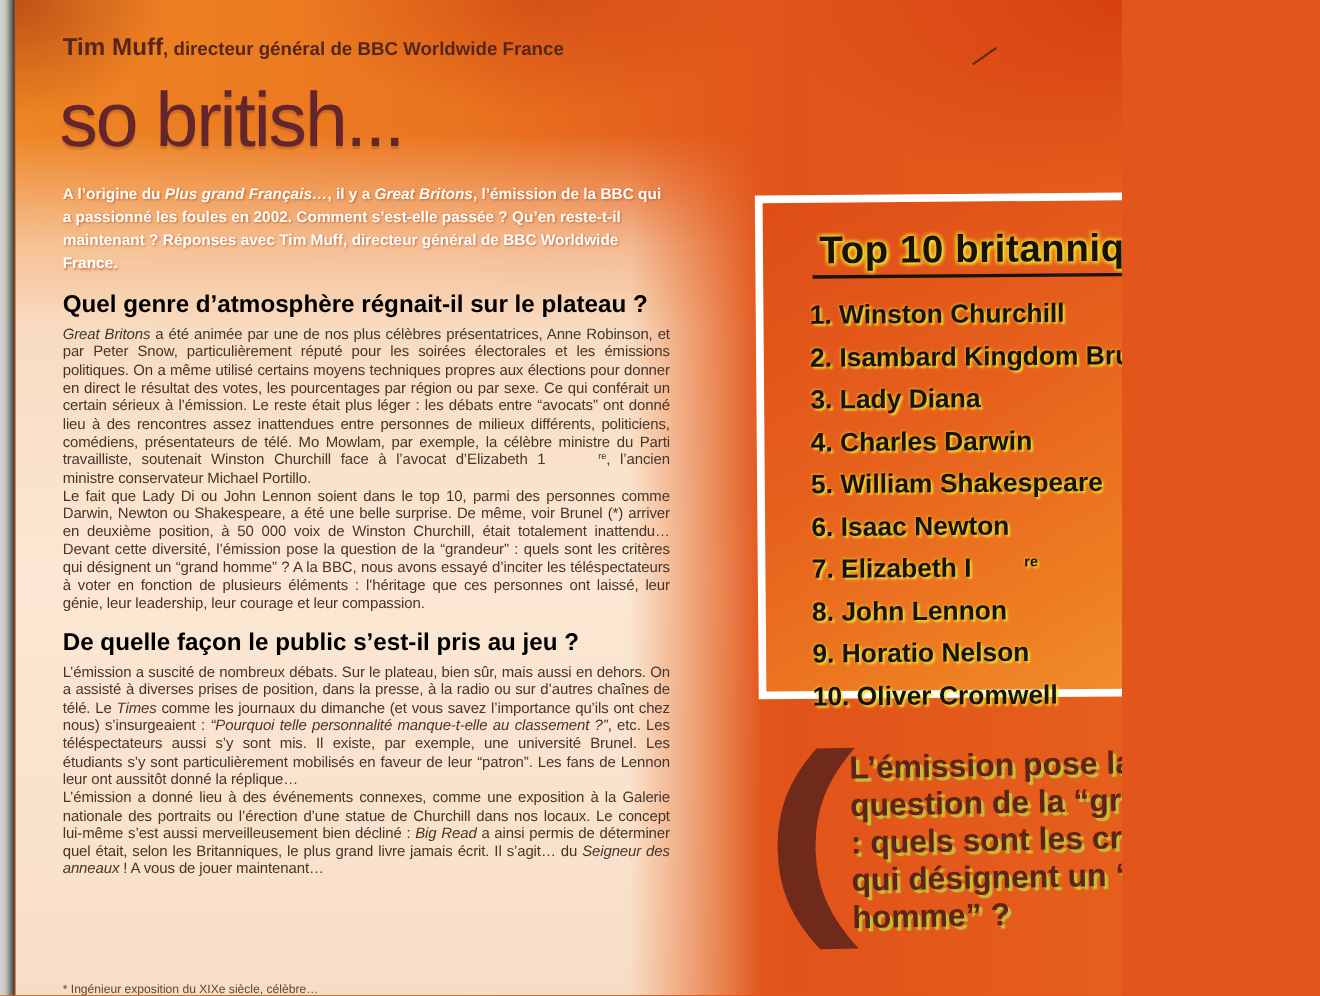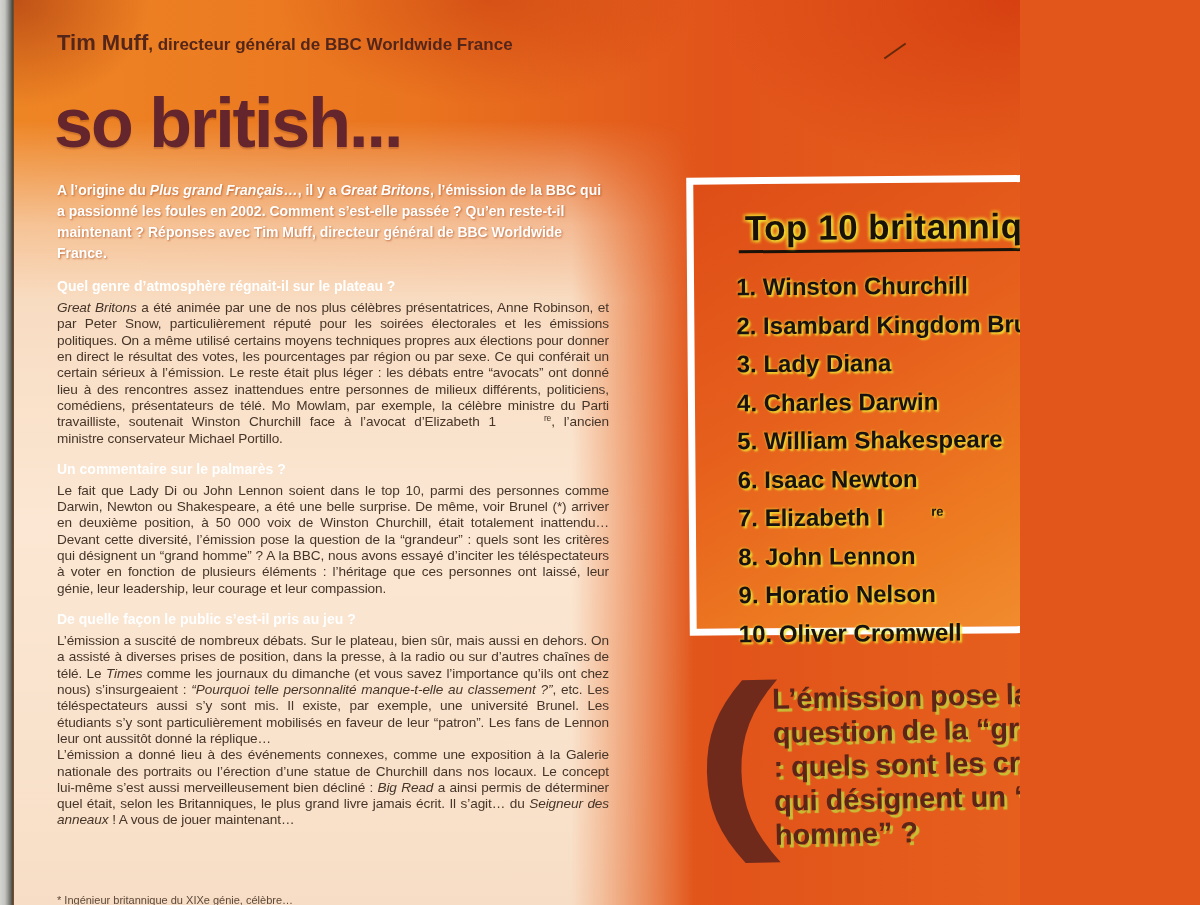--- a/index.html
+++ b/index.html
@@ -42,32 +42,32 @@
   .speck { position: absolute; background: rgba(60,30,10,.75); }
   .speck-1 { left: 1035px; top: 271px; width: 4px; height: 4px; border-radius: 50%; }
   .speck-2 { left: 882px; top: 50px; width: 26px; height: 2px; transform: rotate(-35deg); }
 
   
   .article { position: absolute; left: 57px; top: 30px; width: 552px; }
   .author-line { color: #54261a; }
   .author-name { font-size: 22px; font-weight: bold; }
   .author-role { font-size: 17px; font-weight: bold; }
   .page-title {
-    margin: 30px 0 0 -3px;
-    font-size: 70px; line-height: 74px; font-weight: bold;
+    margin: 16px 0 0 -3px;
+    font-size: 70px; line-height: 74px; font-weight: normal;
     color: #64262c; letter-spacing: -2px;
     text-shadow: 0 2px 1px rgba(120,50,20,.25);
   }
   .intro {
     margin: 20px 0 0;
     font-size: 14px; line-height: 21px; font-weight: bold; color: #ffffff;
     text-shadow: 1px 1px 2px rgba(165,62,10,.6);
   }
   .intro i, .a i, .q i { font-style: italic; }
-  .q { margin: 14px 0 6px; font-size: 14px; font-weight: bold; color: #ffffff; }
+  .q { margin: 14px 0 6px; font-size: 22px; font-weight: bold; color: #000000; }
   .a {
     margin: 0; font-size: 13.6px; line-height: 1.2; letter-spacing: -0.1px;
     color: #463529; text-align: justify;
   }
   sup { font-size: 62%; vertical-align: super; line-height: 0; padding-left: 48px; }
 
   .footnote {
     position: absolute; left: 57px; top: 894px; width: 545px;
     font-size: 11px; color: #5c483a;
   }
@@ -127,35 +127,34 @@
     </div>
     <h1 class="page-title">so british...</h1>
     <p class="intro"><span>A l’origine du </span><i>Plus grand Français…</i><span>, il y a </span><i>Great Britons</i><span>, l’émission de la BBC qui a passionné les foules en 2002. Comment s’est-elle passée ? Qu’en reste-t-il maintenant ? Réponses avec Tim Muff, directeur général de BBC Worldwide France.</span></p>
 
     <section>
       <h2 class="q"><span>Quel genre d’atmosphère régnait-il sur le plateau ?</span></h2>
       <p class="a"><i>Great Britons</i><span> a été animée par une de nos plus célèbres présentatrices, Anne Robinson, et par Peter Snow, particulièrement réputé pour les soirées électorales et les émissions politiques. On a même utilisé certains moyens techniques propres aux élections pour donner en direct le résultat des votes, les pourcentages par région ou par sexe. Ce qui conférait un certain sérieux à l’émission. Le reste était plus léger : les débats entre “avocats” ont donné lieu à des rencontres assez inattendues entre personnes de milieux différents, politiciens, comédiens, présentateurs de télé. Mo Mowlam, par exemple, la célèbre ministre du Parti travailliste, soutenait Winston Churchill face à l’avocat d’Elizabeth 1</span><sup>re</sup><span>, l’ancien ministre conservateur Michael Portillo.</span></p>
     </section>
 
     <section>
-      <h2 class="q"><span>Un commentaire sur le palmarès ?</span></h2>
       <p class="a"><span>Le fait que Lady Di ou John Lennon soient dans le top 10, parmi des personnes comme Darwin, Newton ou Shakespeare, a été une belle surprise. De même, voir Brunel (*) arriver en deuxième position, à 50 000 voix de Winston Churchill, était totalement inattendu… Devant cette diversité, l’émission pose la question de la “grandeur” : quels sont les critères qui désignent un “grand homme” ? A la BBC, nous avons essayé d’inciter les téléspectateurs à voter en fonction de plusieurs éléments : l’héritage que ces personnes ont laissé, leur génie, leur leadership, leur courage et leur compassion.</span></p>
     </section>
 
     <section>
       <h2 class="q"><span>De quelle façon le public s’est-il pris au jeu ?</span></h2>
       <p class="a"><span>L’émission a suscité de nombreux débats. Sur le plateau, bien sûr, mais aussi en dehors. On a assisté à diverses prises de position, dans la presse, à la radio ou sur d’autres chaînes de télé. Le </span><i>Times</i><span> comme les journaux du dimanche (et vous savez l’importance qu’ils ont chez nous) s’insurgeaient : </span><i>“Pourquoi telle personnalité manque-t-elle au classement ?”</i><span>, etc. Les téléspectateurs aussi s’y sont mis. Il existe, par exemple, une université Brunel. Les étudiants s’y sont particulièrement mobilisés en faveur de leur “patron”. Les fans de Lennon leur ont aussitôt donné la réplique…</span></p>
     </section>
 
     <section>
       <p class="a"><span>L’émission a donné lieu à des événements connexes, comme une exposition à la Galerie nationale des portraits ou l’érection d’une statue de Churchill dans nos locaux. Le concept lui-même s’est aussi merveilleusement bien décliné : </span><i>Big Read</i><span> a ainsi permis de déterminer quel était, selon les Britanniques, le plus grand livre jamais écrit. Il s’agit… du </span><i>Seigneur des anneaux</i><span> ! A vous de jouer maintenant…</span></p>
     </section>
   </div>
 
-  <div class="footnote">* Ingénieur britannique du XIXe génie, célèbre…</div>
+  <div class="footnote">* Ingénieur exposition du XIXe siècle, célèbre…</div>
 
   <aside class="top10">
     <h2 class="top10-title">Top 10 britannique</h2>
     <ol class="top10-list">
       <li><span>1. Winston Churchill</span><sup></sup></li>
       <li><span>2. Isambard Kingdom Brunel</span><sup></sup></li>
       <li><span>3. Lady Diana</span><sup></sup></li>
       <li><span>4. Charles Darwin</span><sup></sup></li>
       <li><span>5. William Shakespeare</span><sup></sup></li>
       <li><span>6. Isaac Newton</span><sup></sup></li>

